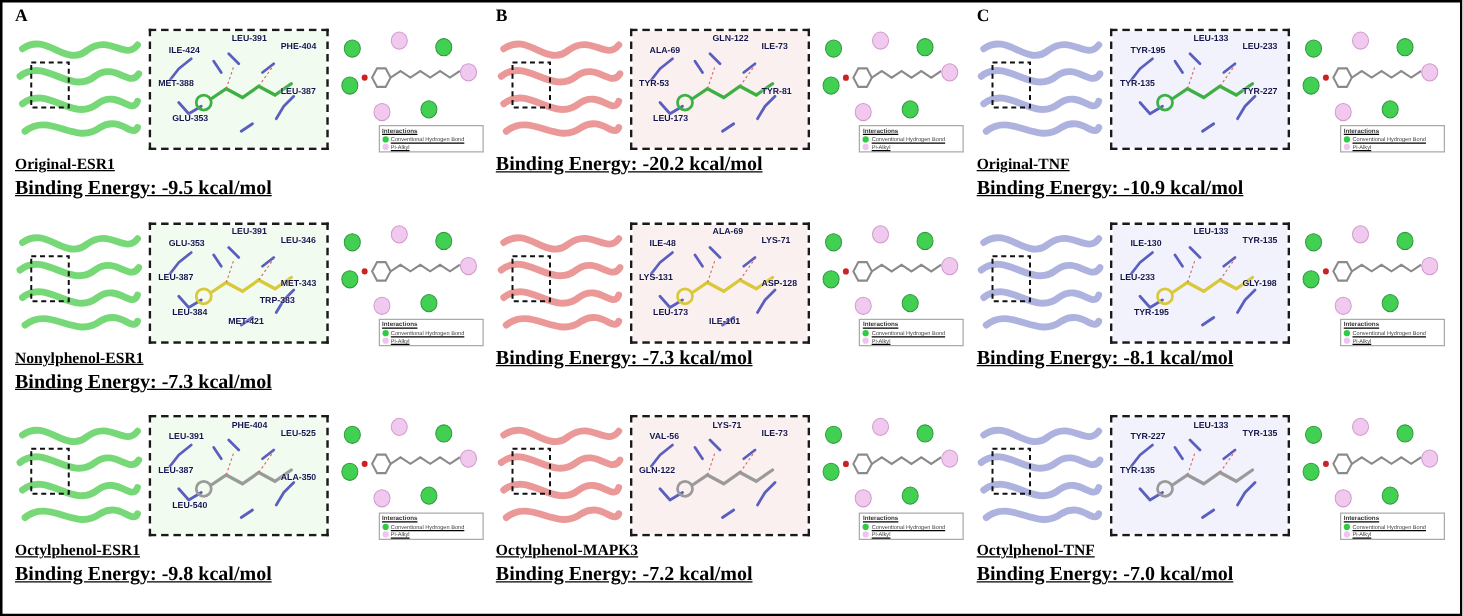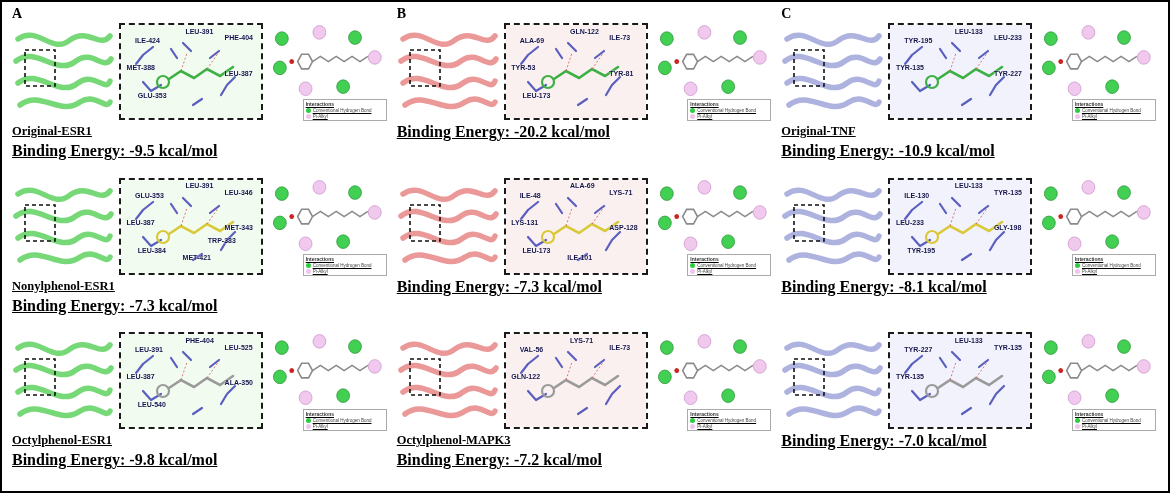--- a/index.html
+++ b/index.html
@@ -577,18 +577,19 @@
             <span class="sw" style="background: rgb(46, 204, 64);"></span>
             <span class="legend-label">Conventional Hydrogen Bond</span>
           </div>
           <div class="legend-item">
             <span class="sw" style="background: rgb(240, 196, 238);"></span>
             <span class="legend-label">Pi-Alkyl</span>
           </div>
         </div>
       </div>
     </div>
+    <div class="complex-name">Octylphenol-TNF</div>
     <div class="energy">Binding Energy: -7.0 kcal/mol</div>
   </div>
 </div>
     </div>
   </div>
 </div>
 
 </body></html>

